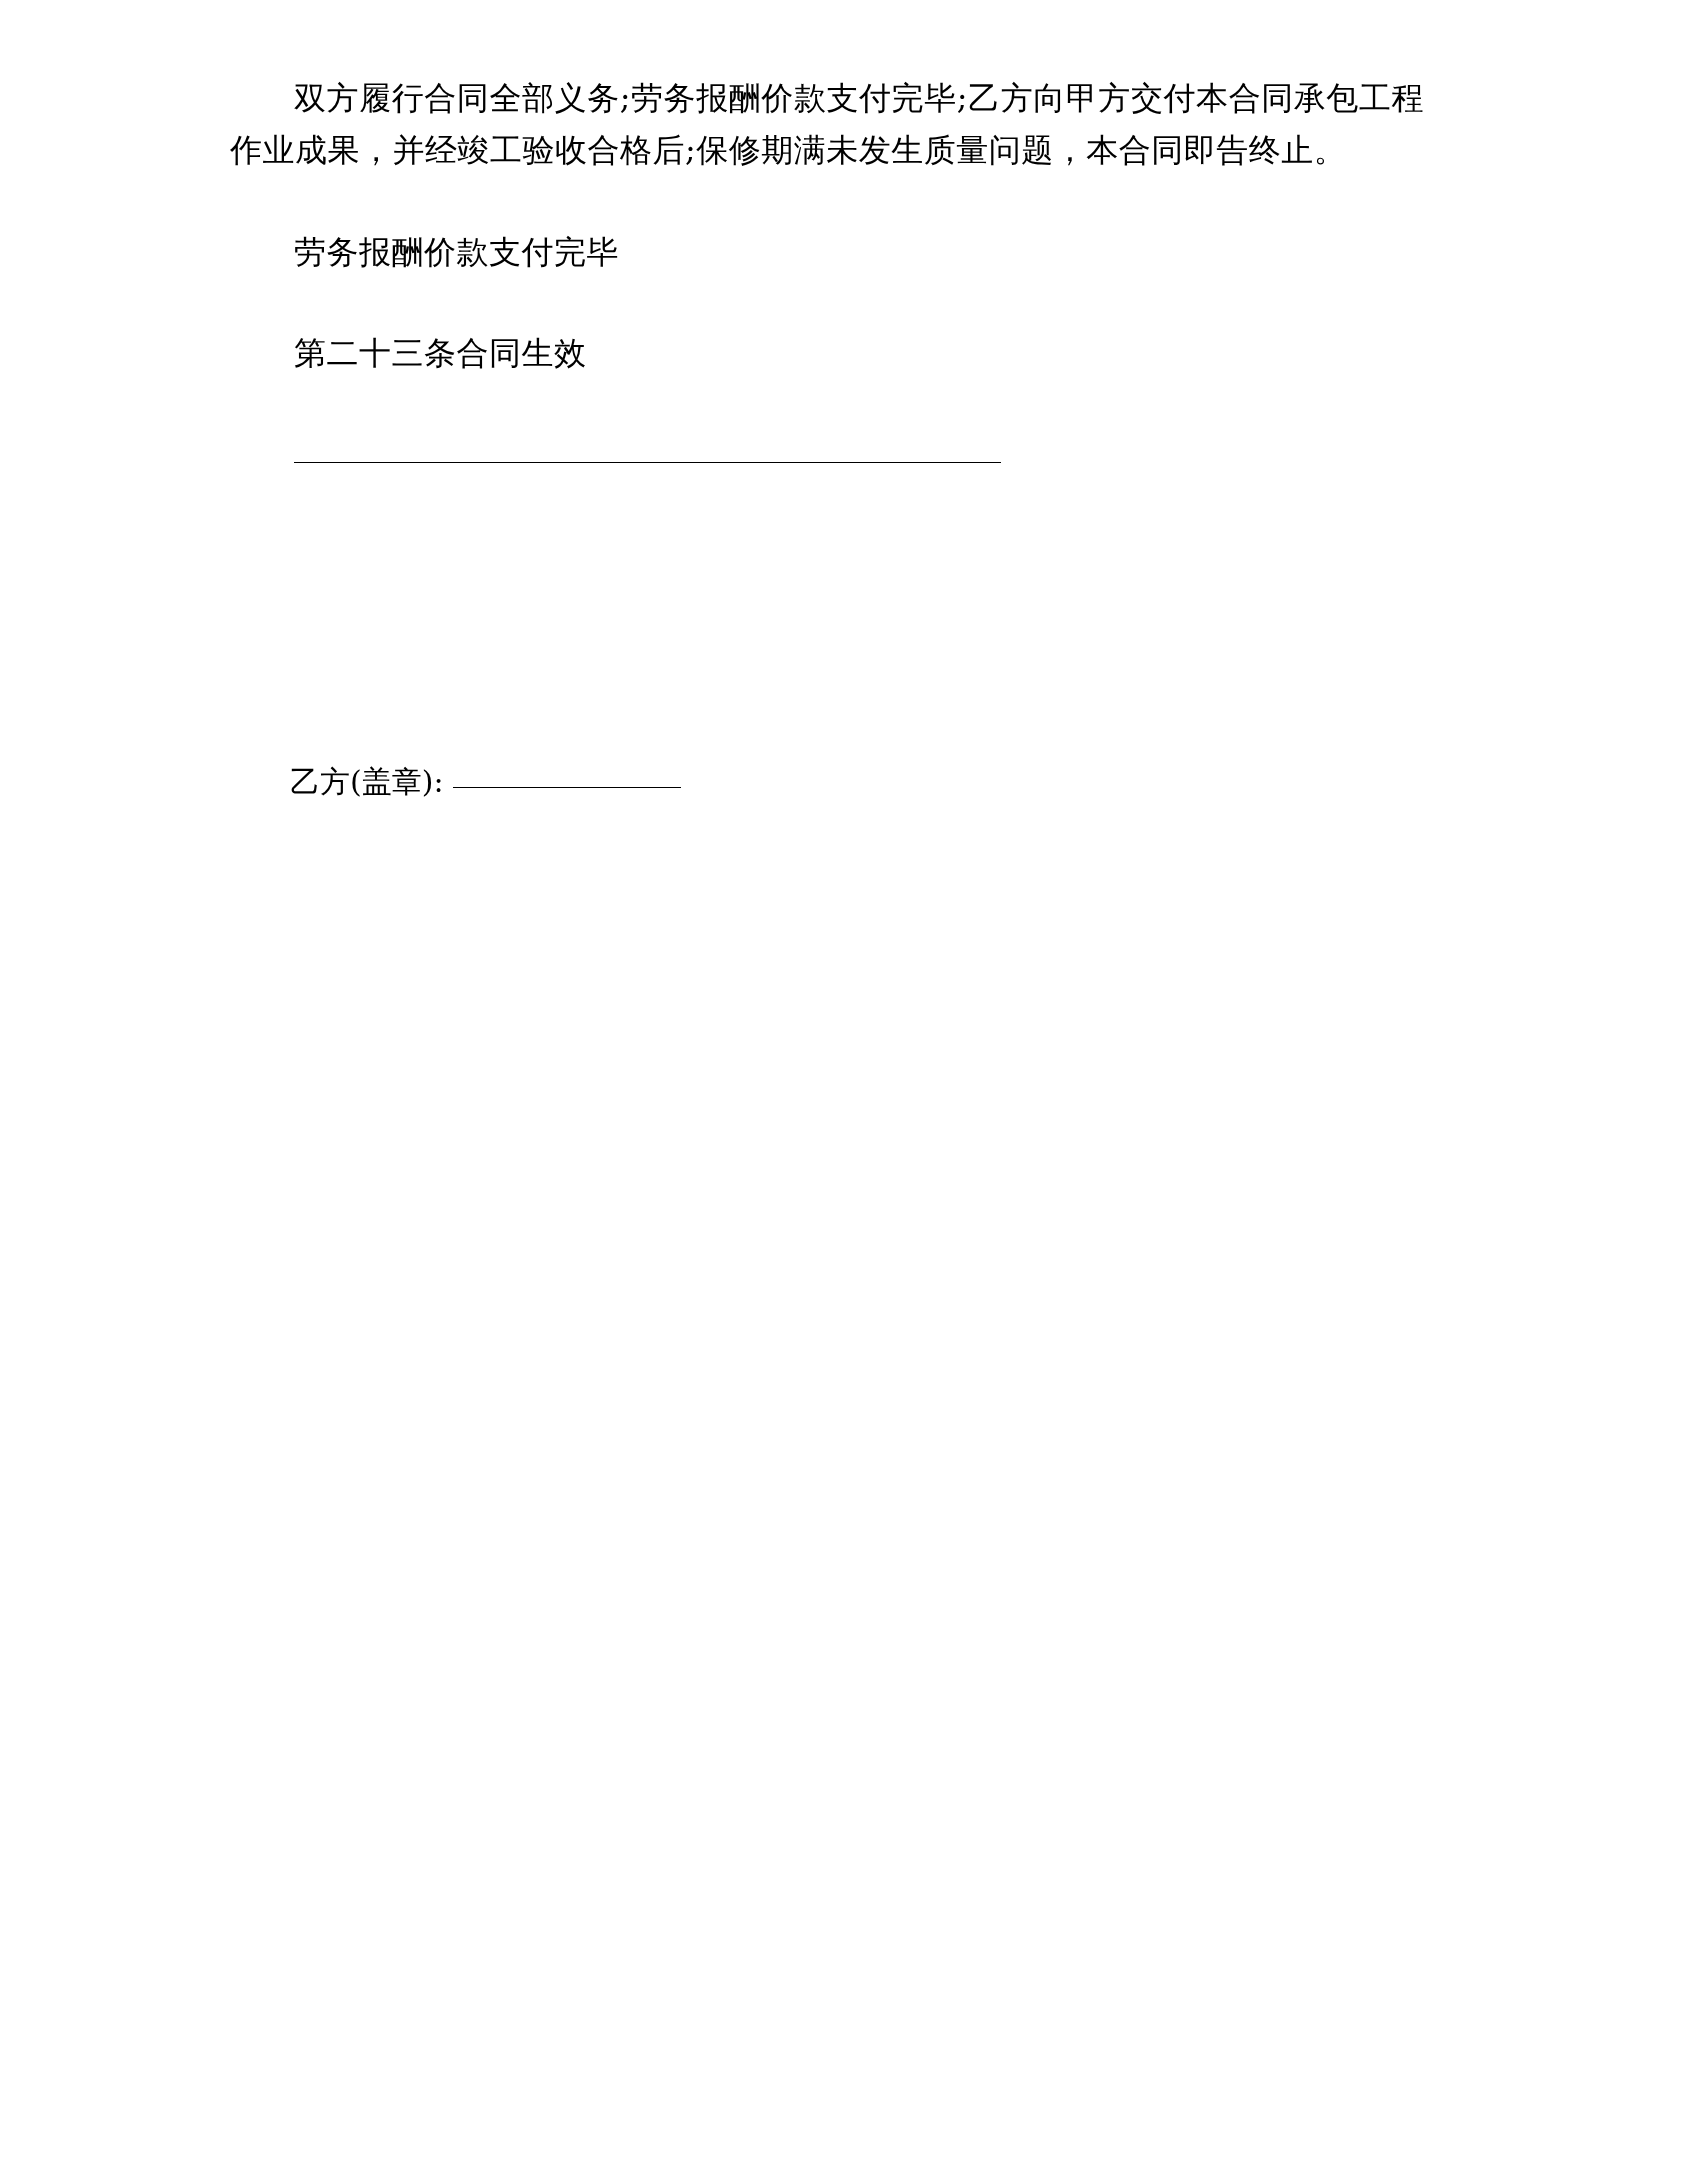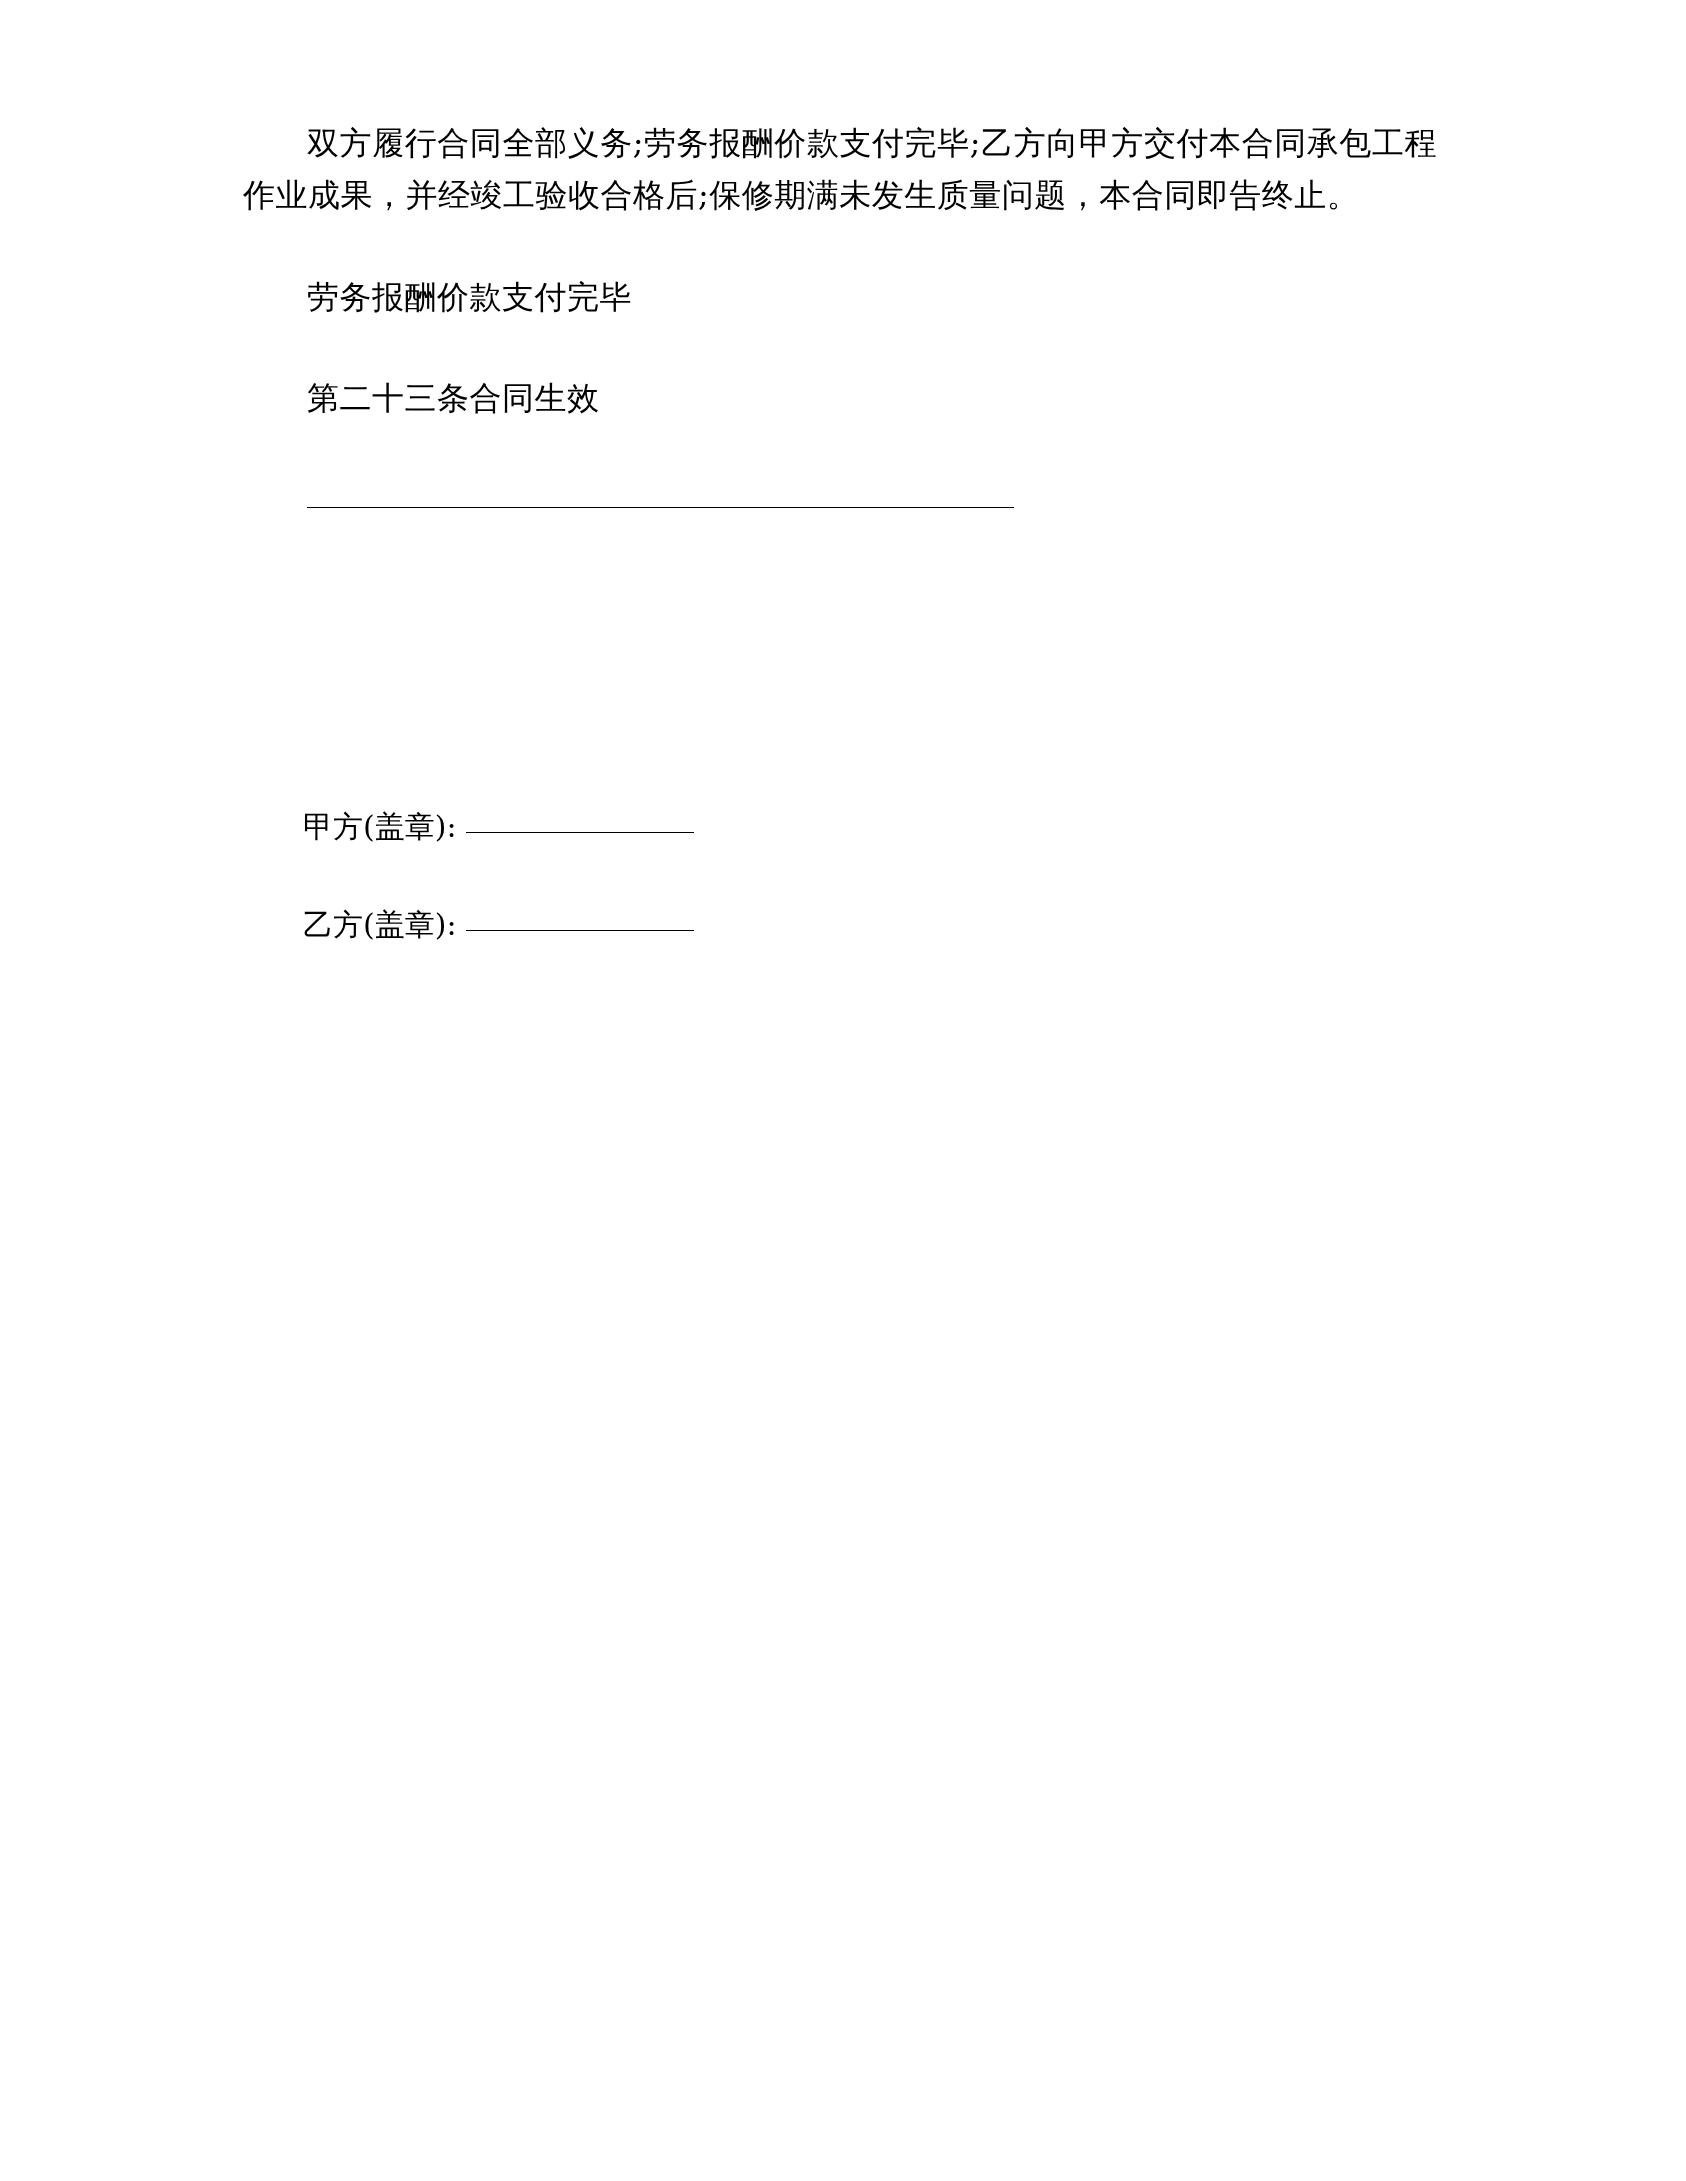--- a/index.html
+++ b/index.html
@@ -12,26 +12,26 @@
     width: 1686px;
     height: 2182px;
     font-family: "DejaVu Serif", "Liberation Serif", serif;
     color: #000000;
     position: relative;
     overflow: hidden;
   }
   .page {
     position: absolute;
     top: 0;
-    left: 13px;
+    left: 0;
     width: 1634px;
     height: 2182px;
     background: #ffffff;
     box-sizing: border-box;
-    padding: 118px 230px 0 230px;
+    padding: 73px 230px 0 230px;
   }
   .doc-body {
     width: 1194px;
   }
   p.para {
     margin: 0 0 50px 0;
     font-size: 32px;
     line-height: 1.62;
     text-align: justify;
     text-justify: inter-ideograph;
@@ -86,24 +86,20 @@
     <p class="para indent">第二十三条合同生效</p>
 
     <div class="rule-line">
       <span class="blank"></span>
     </div>
 
 
 
     <div class="spacer-block"></div>
 
-    <div class="sign-line">
-      <span>甲方(盖章):</span>
-      <span class="blank-sm w-240"></span>
-    </div>
 
     <div class="sign-line">
       <span>乙方(盖章):</span>
       <span class="blank-sm w-240"></span>
     </div>
 
 
 
   </div>
 </div>

